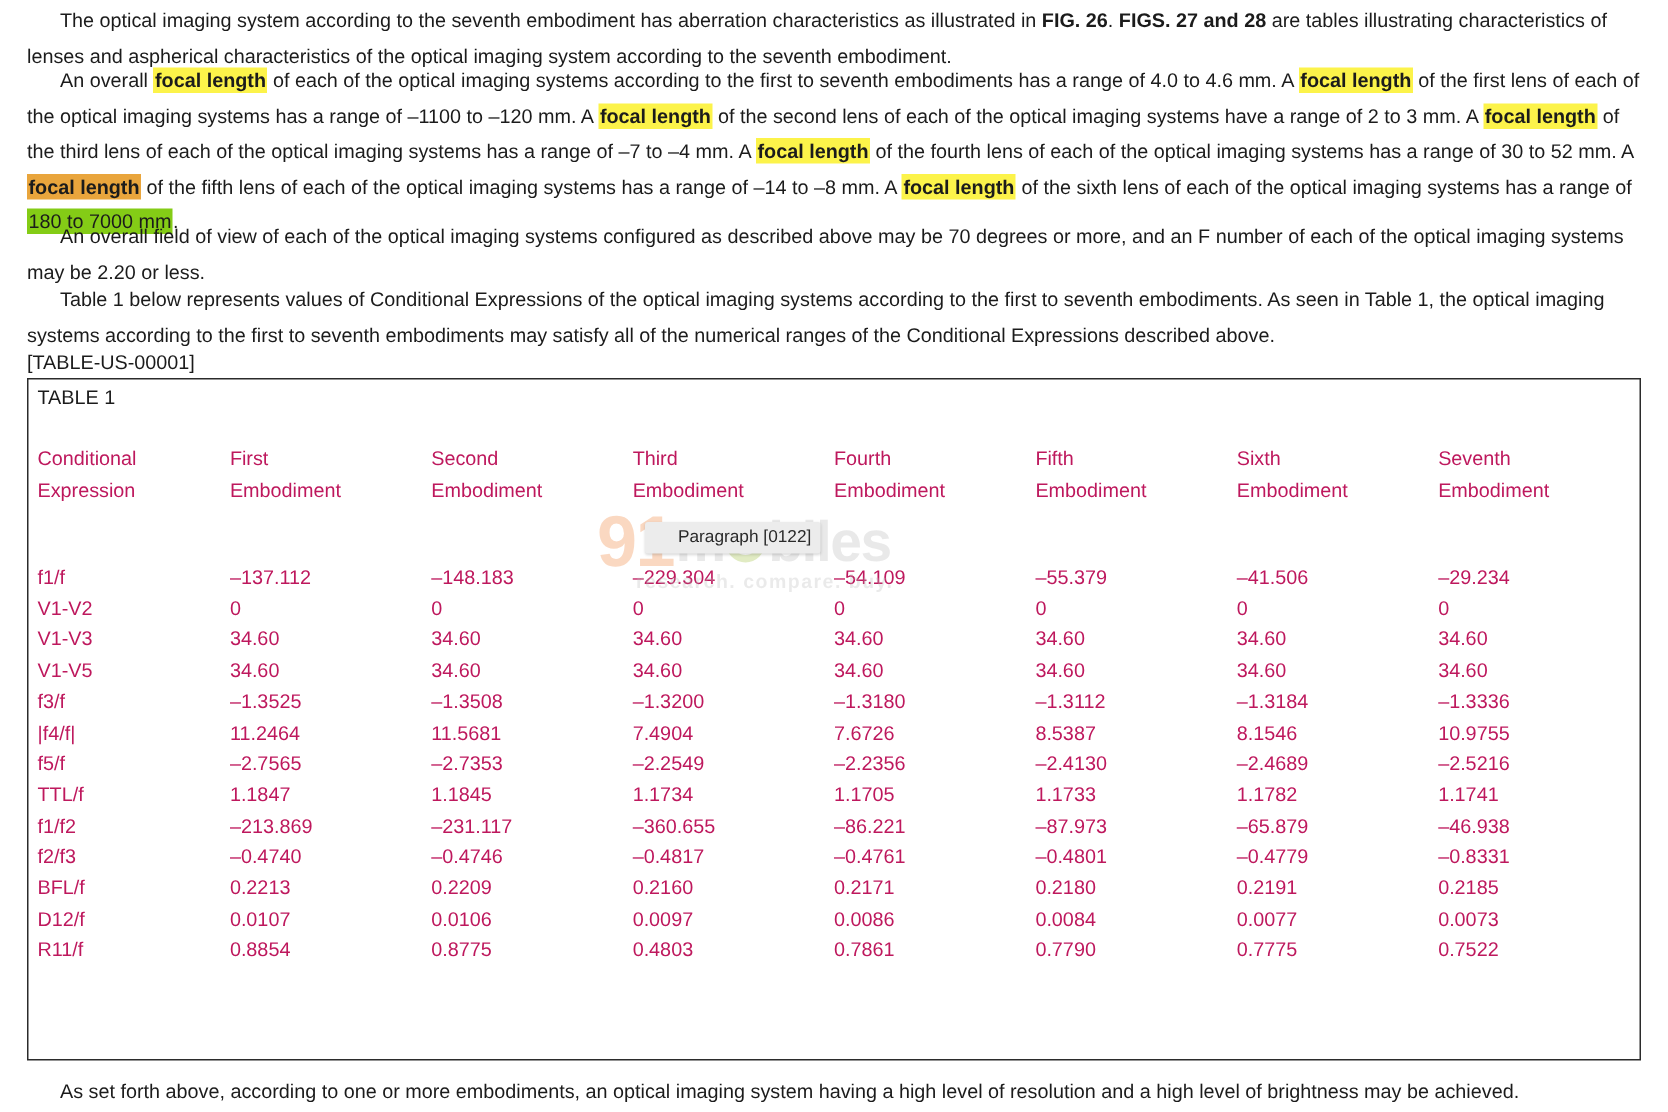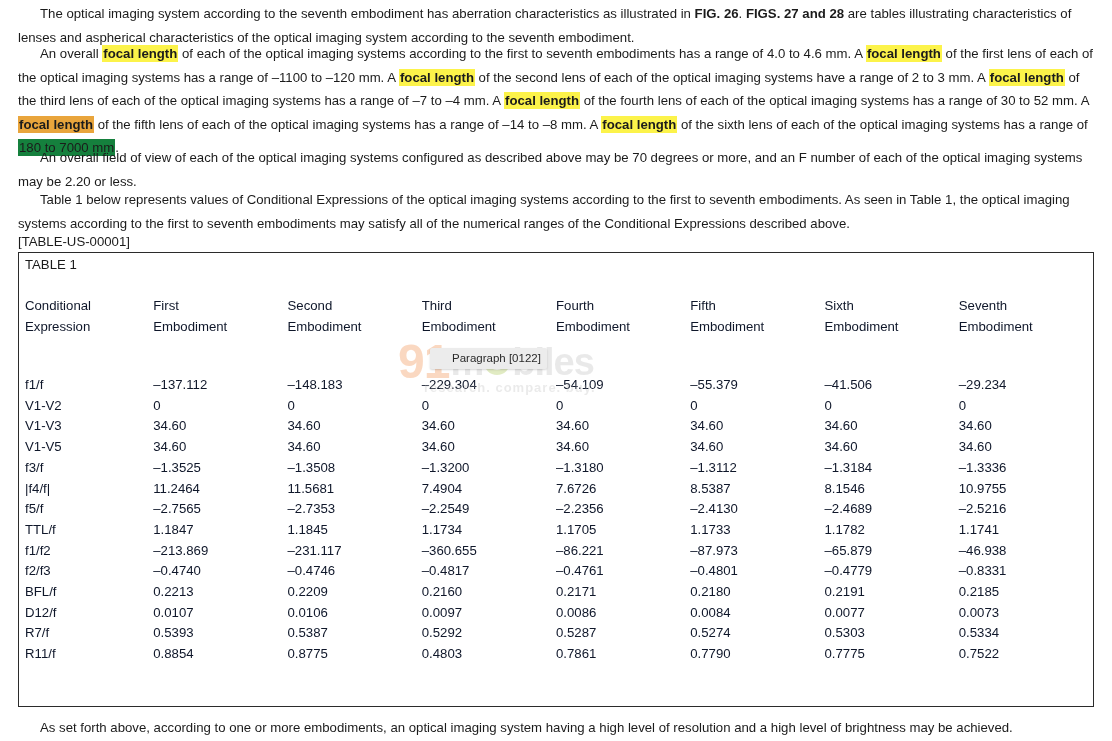--- a/index.html
+++ b/index.html
@@ -38,21 +38,21 @@
     padding: 1px 1px;
     font-weight: 600;
   }
   mark.hl-orange {
     background: #e9a53c;
     color: #1b1b1b;
     padding: 1px 1px;
     font-weight: 600;
   }
   mark.hl-blue {
-    background: #15803d;
+    background: #84cc16;
     color: #1b1b1b;
     padding: 1px 1px;
     font-weight: 400;
   }
 
   #para1 { top: 2px; }
   #para2 { top: 42px; }
   #para3 { top: 146px; }
   #para4 { top: 188px; }
   #tablelabel {
@@ -82,21 +82,21 @@
     font-size: 13.2px;
     color: #1b1b1b;
   }
   table.datagrid {
     position: absolute;
     left: 0px;
     top: 42px;
     width: 1074px;
     border-collapse: collapse;
     font-size: 13.2px;
-    color: #0f172a;
+    color: #be185d;
   }
   table.datagrid th,
   table.datagrid td {
     text-align: left;
     font-weight: normal;
     padding: 0;
     vertical-align: top;
     white-space: nowrap;
     line-height: 20.7px;
     height: 20.7px;
@@ -395,30 +395,20 @@
             <td>D12/f</td>
             <td>0.0107</td>
             <td>0.0106</td>
             <td>0.0097</td>
             <td>0.0086</td>
             <td>0.0084</td>
             <td>0.0077</td>
             <td>0.0073</td>
           </tr>
           <tr>
-            <td>R7/f</td>
-            <td>0.5393</td>
-            <td>0.5387</td>
-            <td>0.5292</td>
-            <td>0.5287</td>
-            <td>0.5274</td>
-            <td>0.5303</td>
-            <td>0.5334</td>
-          </tr>
-          <tr>
             <td>R11/f</td>
             <td>0.8854</td>
             <td>0.8775</td>
             <td>0.4803</td>
             <td>0.7861</td>
             <td>0.7790</td>
             <td>0.7775</td>
             <td>0.7522</td>
           </tr>
         </tbody>

